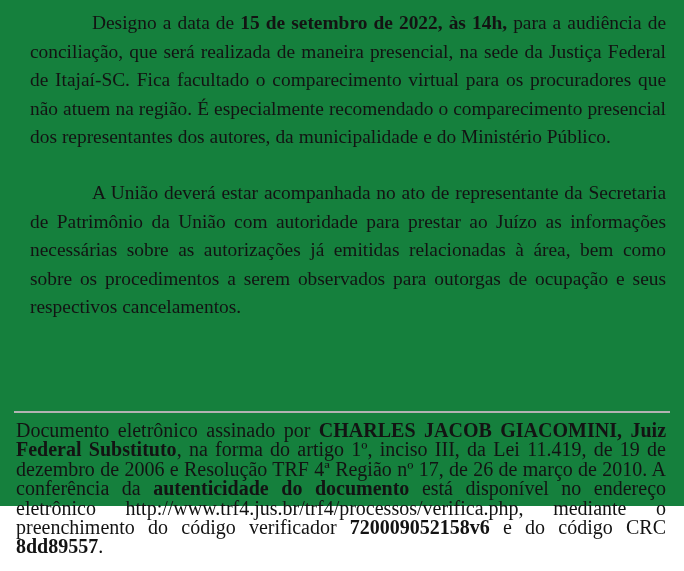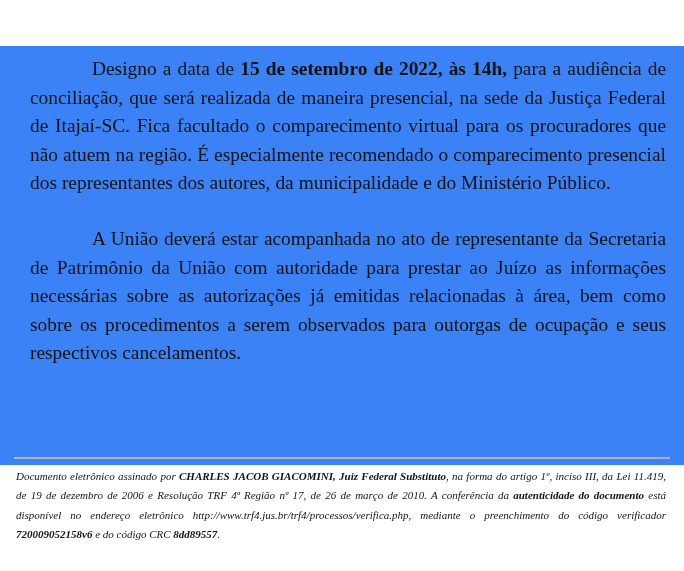--- a/index.html
+++ b/index.html
@@ -12,24 +12,23 @@
     width: 684px;
     height: 571px;
     overflow: hidden;
     font-family: "Liberation Serif", "DejaVu Serif", serif;
     color: #111111;
     -webkit-font-smoothing: antialiased;
   }
   .page {
     position: relative;
     width: 684px;
-    height: 419px;
+    height: 506px;
     box-sizing: border-box;
-    background: #3b82f6;
-    margin-top: 46px;
+    background: #15803d;
   }
   
   .body-area {
     position: absolute;
     left: 30px;
     top: 9px;
     width: 636px;
   }
   .para {
     font-size: 19.4px;
@@ -60,28 +59,27 @@
     margin: 0;
   }
   
   .footer {
     position: absolute;
     left: 16px;
     top: 421px;
     width: 650px;
   }
   .footer-text {
-    font-size: 11px;
+    font-size: 20px;
     line-height: 19.4px;
     text-align: justify;
     text-justify: inter-word;
     margin: 0;
     color: #131313;
     hyphens: none;
-    font-style: italic;
   }
   .footer-text b {
     font-weight: bold;
   }
 </style>
 </head>
 <body>
 
 <div class="page">
 

